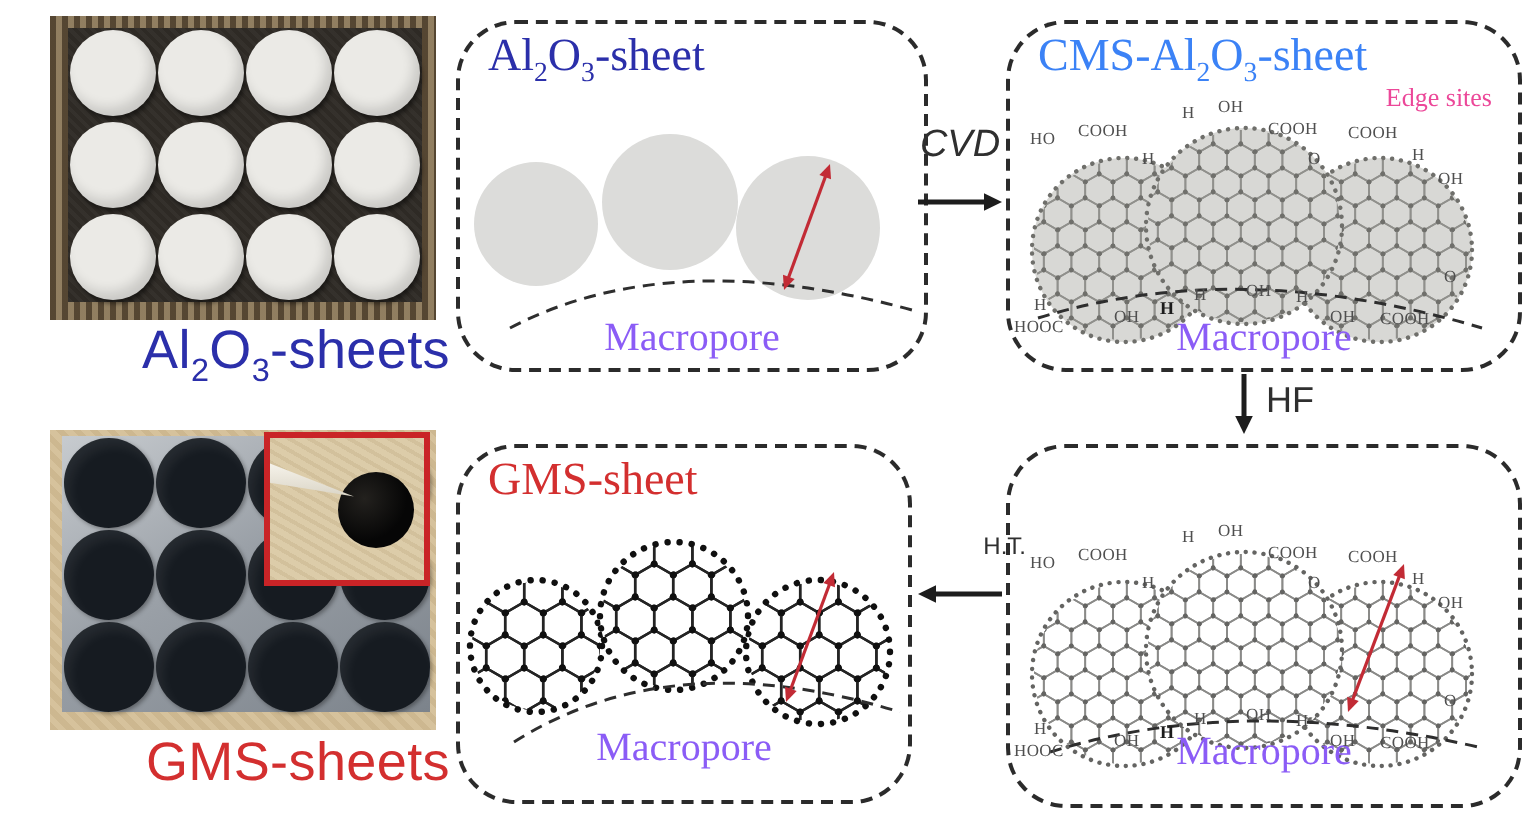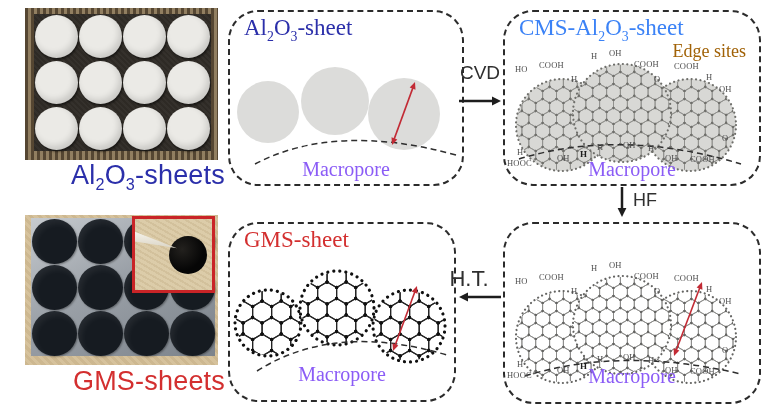--- a/index.html
+++ b/index.html
@@ -42,34 +42,34 @@
   .dbox{position:absolute;border:2px dashed #2b2b2b;border-radius:30px;box-sizing:border-box;font-family:Liberation Serif, serif;}
   #box-al  {left:228px;top:10px; width:236px;height:176px;}
   #box-cmsal{left:503px;top:10px; width:258px;height:176px;}
   #box-cms {left:503px;top:222px;width:258px;height:182px;}
   #box-gms {left:228px;top:222px;width:228px;height:180px;}
   .dbox svg{position:absolute;left:0;top:0;z-index:1;}
   .box-title{position:absolute;left:14px;top:3px;font-size:23px;z-index:2;white-space:nowrap;}
   .box-title.dark{color:#3b82f6;}
   .anno{position:absolute;z-index:2;white-space:nowrap;}
   .anno-nano{right:16px;top:40px;font-size:17px;color:#454545;}
-  .anno-edge{right:13px;top:29px;font-size:18px;color:#a16207;}
+  .anno-edge{right:13px;top:29px;font-size:13px;color:#ec4899;}
   .anno-meso{right:9px;top:34px;font-size:17px;color:#3c3c3c;}
   .macropore{position:absolute;width:100%;left:0;text-align:center;font-size:20px;color:#8b5cf6;z-index:2;}
   .macropore.hi{bottom:3px;}
   .macropore.lo{bottom:14px;}
   .chem-layer{position:absolute;left:0;top:0;width:100%;height:100%;z-index:3;pointer-events:none;}
   .chem{position:absolute;font-size:8.5px;color:#4f4f4f;letter-spacing:.2px;white-space:nowrap;}
   .chem.b{font-weight:bold;color:#1c1c1c;font-size:9px;}
   
   #svg-global{position:absolute;left:0;top:0;z-index:5;pointer-events:none;}
   .proc-label{position:absolute;z-index:6;font-size:19px;color:#2f2f2f;white-space:nowrap;}
-  #cvd-label{left:457px;top:62px;width:46px;text-align:center;}
+  #cvd-label{left:457px;top:62px;width:46px;text-align:center;font-style:italic;}
   #hf-label{left:633px;top:190px;font-size:18px;}
-  #ht-label{left:446px;top:266px;width:46px;text-align:center;font-size:22px;}
+  #ht-label{left:467px;top:266px;width:46px;text-align:right;font-size:12px;}
 </style>
 </head>
 <body>
 
 <div id="canvas">
 
   <div class="photo" id="photo-al">
     <div class="tray" id="tray-al">
         <div class="disc-white"></div>
         <div class="disc-white"></div>

